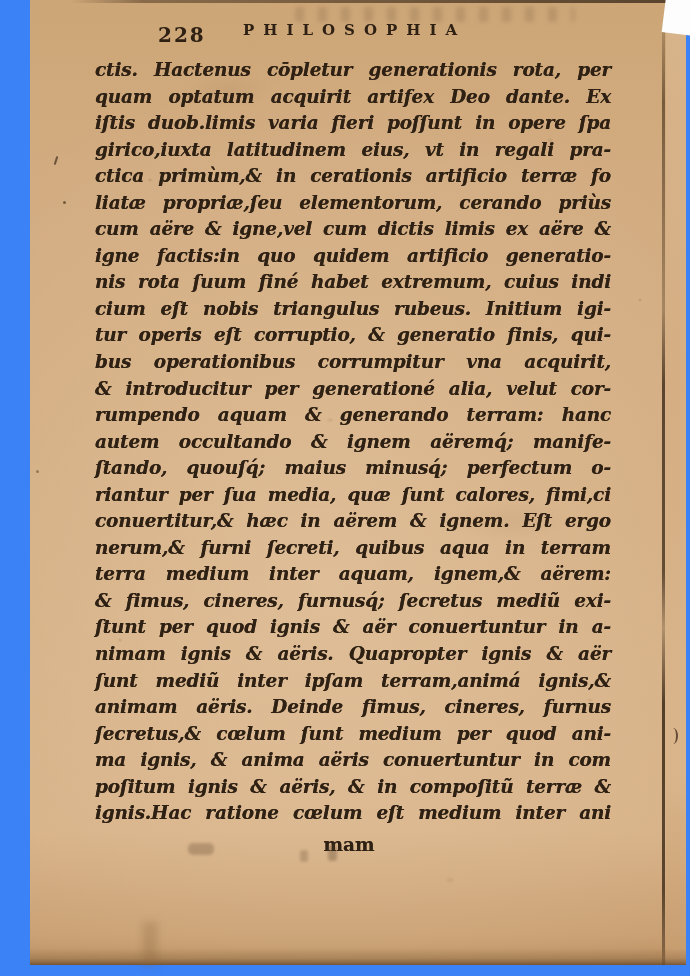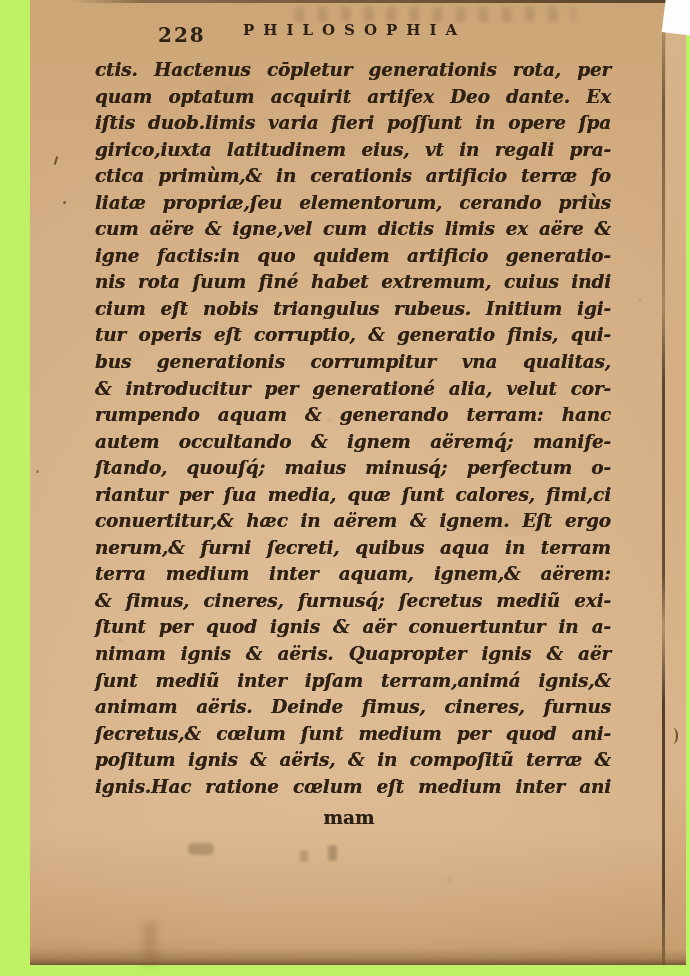--- a/index.html
+++ b/index.html
@@ -1,19 +1,19 @@
 <!DOCTYPE html>
 <html><head>
 <meta charset="utf-8">
 <style>
   html,body{margin:0;padding:0;background:#ffffff;}
   #scan{
     position:relative;
     width:690px;height:976px;
-    background:#bef264;
+    background:#3b82f6;
     overflow:hidden;
     font-family:"DejaVu Serif","Liberation Serif",serif;
   }
   
   #paper{
     position:absolute;left:30px;top:0;width:656px;height:965px;
     background:
       radial-gradient(130% 90% at 45% 60%, rgba(255,240,215,0.25) 0%, rgba(0,0,0,0) 60%),
       linear-gradient(180deg,#cda677 0%, #d2ab80 18%, #d3ac81 55%, #d7b187 86%, #c99f72 97%, #b98f60 100%),
       #d1a97e;
@@ -139,35 +139,36 @@
       <div class="tline">quam optatum acquirit artifex Deo dante. Ex</div>
       <div class="tline">iſtis duob.limis varia fieri poſſunt in opere ſpa</div>
       <div class="tline">girico,iuxta latitudinem eius, vt in regali pra-</div>
       <div class="tline">ctica primùm,&amp; in cerationis artificio terræ fo</div>
       <div class="tline">liatæ propriæ,ſeu elementorum, cerando priùs</div>
       <div class="tline">cum aëre &amp; igne,vel cum dictis limis ex aëre &amp;</div>
       <div class="tline">igne factis:in quo quidem artificio generatio-</div>
       <div class="tline">nis rota ſuum finé habet extremum, cuius indi</div>
       <div class="tline">cium eſt nobis triangulus rubeus. Initium igi-</div>
       <div class="tline">tur operis eſt corruptio, &amp; generatio finis, qui-</div>
-      <div class="tline">bus generationis corrumpitur vna qualitas,</div>
+      <div class="tline">bus operationibus corrumpitur vna acquirit,</div>
       <div class="tline">&amp; introducitur per generationé alia, velut cor-</div>
       <div class="tline">rumpendo aquam &amp; generando terram: hanc</div>
       <div class="tline">autem occultando &amp; ignem aëremq́; manife-</div>
       <div class="tline">ſtando, quouſq́; maius minusq́; perfectum o-</div>
       <div class="tline">riantur per ſua media, quæ ſunt calores, fimi,ci</div>
       <div class="tline">conuertitur,&amp; hæc in aërem &amp; ignem. Eſt ergo</div>
       <div class="tline">nerum,&amp; furni ſecreti, quibus aqua in terram</div>
       <div class="tline">terra medium inter aquam, ignem,&amp; aërem:</div>
       <div class="tline">&amp; fimus, cineres, furnusq́; ſecretus mediũ exi-</div>
       <div class="tline">ſtunt per quod ignis &amp; aër conuertuntur in a-</div>
       <div class="tline">nimam ignis &amp; aëris. Quapropter ignis &amp; aër</div>
       <div class="tline">ſunt mediũ inter ipſam terram,animá ignis,&amp;</div>
       <div class="tline">animam aëris. Deinde fimus, cineres, furnus</div>
       <div class="tline">ſecretus,&amp; cœlum ſunt medium per quod ani-</div>
+      <div class="tline">ma ignis, &amp; anima aëris conuertuntur in com</div>
       <div class="tline">poſitum ignis &amp; aëris, &amp; in compoſitũ terræ &amp;</div>
       <div class="tline">ignis.Hac ratione cœlum eſt medium inter ani</div>
     </div>
 
     <div id="catchword-line">mam</div>
   </div>
 
   <div id="ghost-a" class="ghost-mark"></div>
   <div id="ghost-b" class="ghost-mark"></div>
   <div id="ghost-c" class="ghost-mark"></div>

